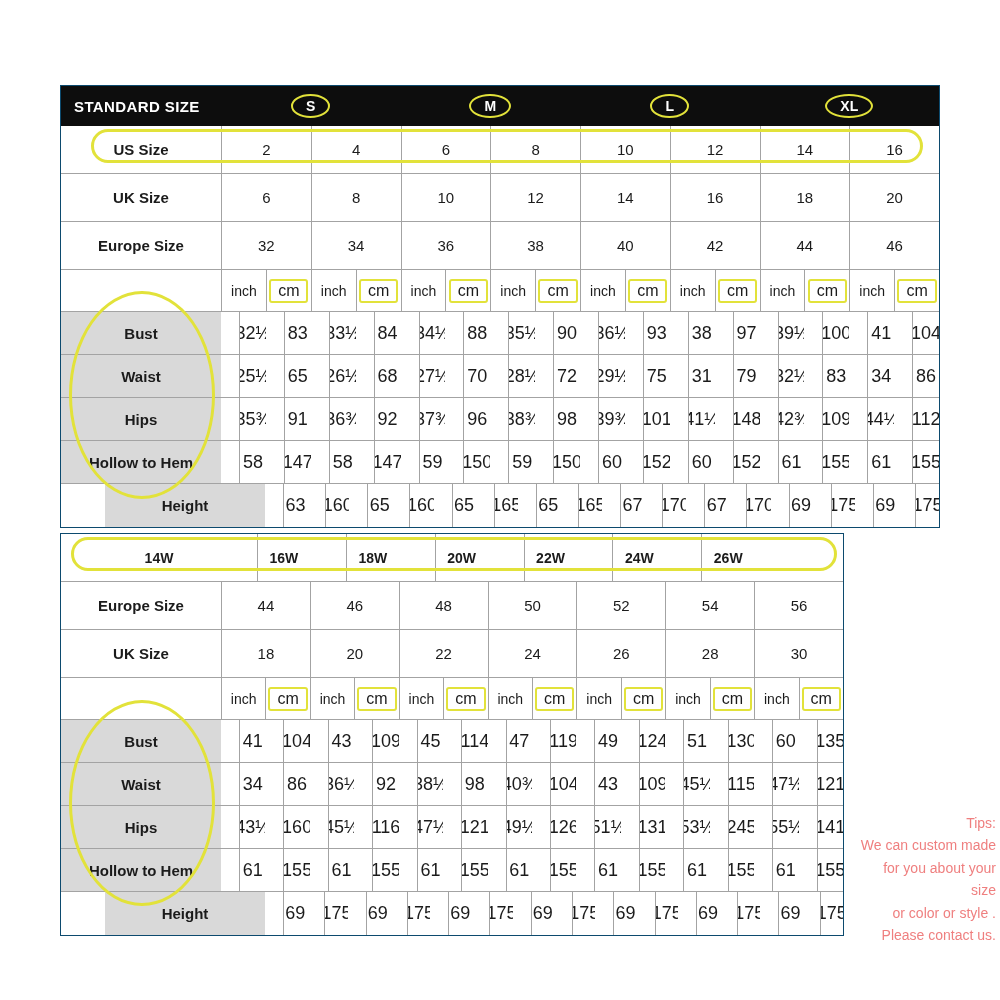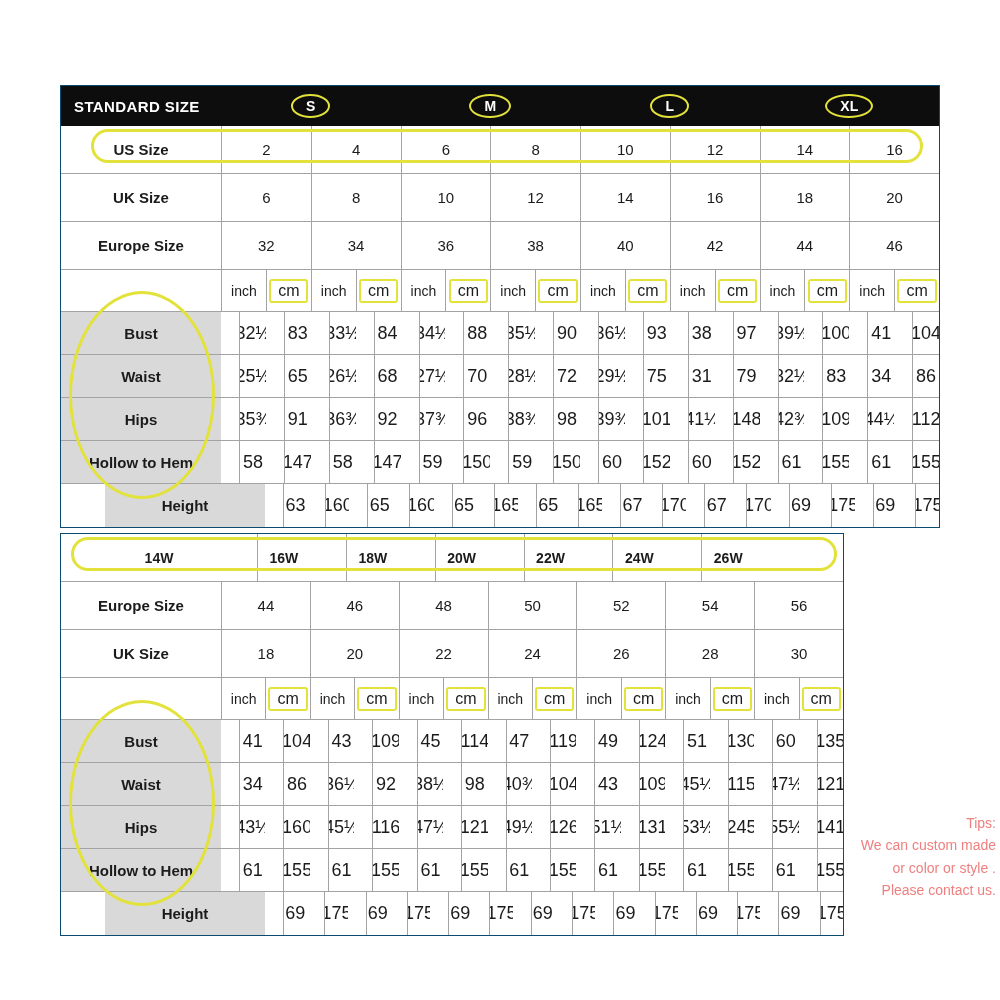--- a/index.html
+++ b/index.html
@@ -391,17 +391,18 @@
           <div class="cell measure-val">175</div>
         </div>
       </div>
     <div class="hl hl-plusrow"></div>
     <div class="hl plus-ellipse"></div>
   </section>
 
   <aside class="tips" id="tips">
       <div>Tips:</div>
       <div>We can custom made</div>
+      <div>for you about your size</div>
       <div>or color or style .</div>
       <div>Please contact us.</div>
     </aside>
 
 </div>
 
 </body></html>

